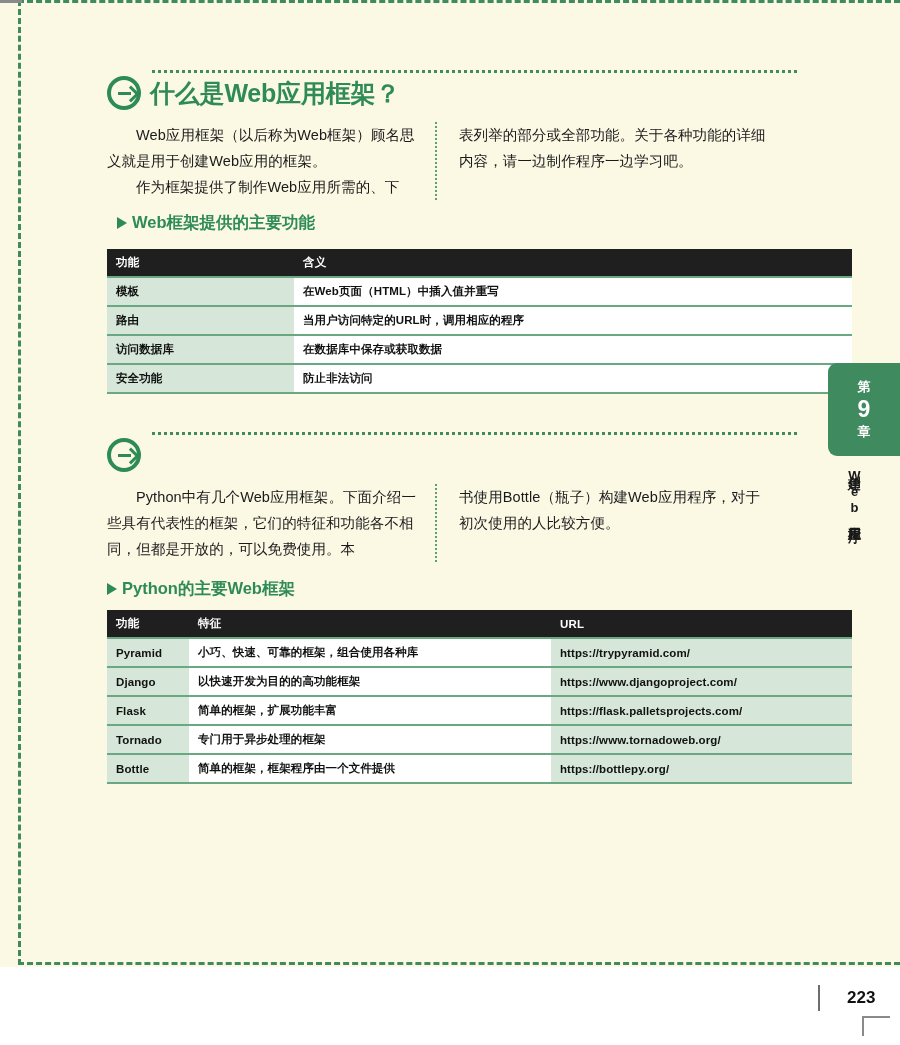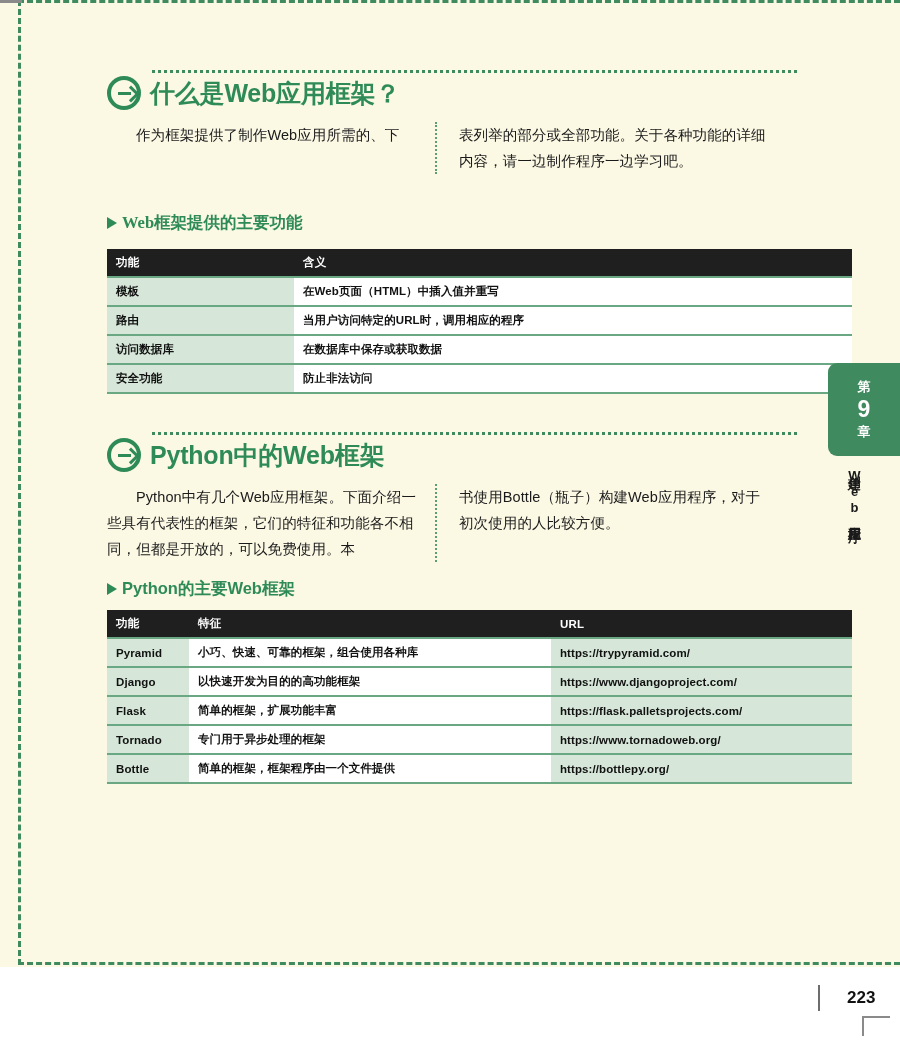--- a/index.html
+++ b/index.html
@@ -247,28 +247,29 @@
 <div class="section" style="left:107px; top:62px;">
   <div class="sec-dotline"></div>
   <div class="sec-head">
     <span class="arrow-badge"></span>
     <span class="sec-title">什么是Web应用框架？</span>
   </div>
 </div>
 
 <div class="body-cols" style="left:107px; top:122px;">
   <div class="col col-left">
+    <p class="para">Web应用框架（以后称为Web框架）顾名思义就是用于创建Web应用的框架。</p>
     <p class="para">作为框架提供了制作Web应用所需的、下</p>
   </div>
   <div class="col col-right">
     <p class="para no-indent">表列举的部分或全部功能。关于各种功能的详细内容，请一边制作程序一边学习吧。</p>
   </div>
 </div>
 
-<div class="subhead" style="left:107px; top:212px;font-family:Liberation Serif, serif;">
+<div class="subhead" style="left:117px; top:212px;">
   <span class="tri"></span>
   <span>Web框架提供的主要功能</span>
 </div>
 
 <table class="tbl" style="left:107px; top:249px;">
   <thead>
     <tr>
       <th class="tint" style="width:170px;">功能</th>
       <th>含义</th>
     </tr>
@@ -290,21 +291,20 @@
       <td class="tint">安全功能</td>
       <td>防止非法访问</td>
     </tr>
   </tbody>
 </table>
 
 <div class="section" style="left:107px; top:424px;">
   <div class="sec-dotline"></div>
   <div class="sec-head">
     <span class="arrow-badge"></span>
-    <span class="sec-title">Python中的Web框架</span>
   </div>
 </div>
 
 <div class="body-cols" style="left:107px; top:484px;">
   <div class="col col-left">
     <p class="para">Python中有几个Web应用框架。下面介绍一些具有代表性的框架，它们的特征和功能各不相同，但都是开放的，可以免费使用。本</p>
   </div>
   <div class="col col-right">
     <p class="para no-indent">书使用Bottle（瓶子）构建Web应用程序，对于初次使用的人比较方便。</p>
   </div>

